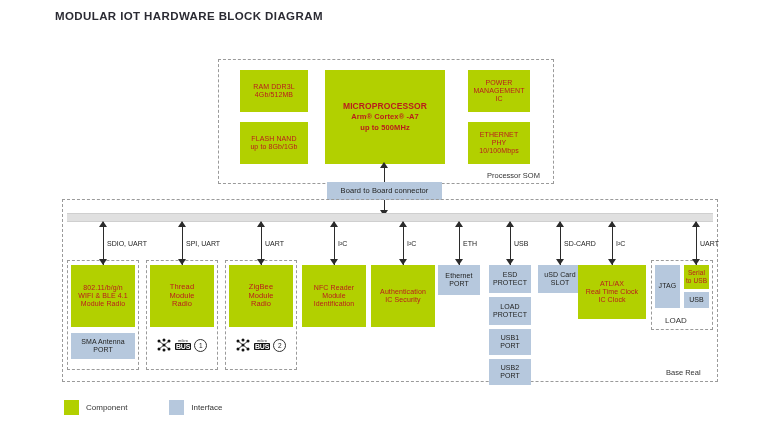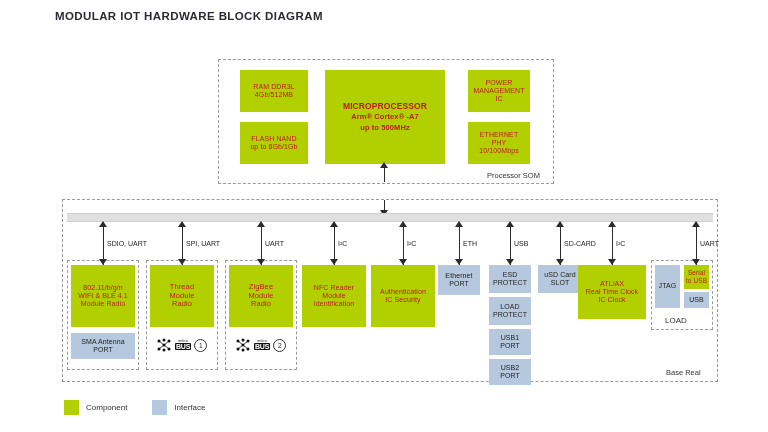--- a/index.html
+++ b/index.html
@@ -49,21 +49,21 @@
   .mbus .mtext{display:flex;flex-direction:column;align-items:center;line-height:1;}
   .mbus .mtop{font-size:3.6px;letter-spacing:.2px;color:#111;}
   .mbus .mbot{font-size:7px;font-weight:bold;letter-spacing:-.2px;color:#111;
                background:#111;color:#fff;padding:0 1px;border-radius:1px;}
   .mbus .num{
     width:11px;height:11px;border:1px solid #333;border-radius:50%;
     font-size:6.5px;display:flex;align-items:center;justify-content:center;color:#222;
   }
 
   
-  .legend{position:absolute;left:64px;top:400px;display:flex;align-items:center;gap:3px;}
+  .legend{position:absolute;left:64px;top:400px;display:flex;align-items:center;gap:20px;}
   .legend .sw{width:15px;height:15px;display:block;}
   .legend .lt{font-size:8px;color:#333;}
   .legend .grp{display:flex;align-items:center;gap:7px;margin-right:22px;}
 </style>
 </head>
 <body>
 
 <div id="stage">
 
   <div class="title">MODULAR IOT HARDWARE BLOCK DIAGRAM</div>
@@ -95,20 +95,23 @@
 
   <div class="blk green" style="left:468px;top:122px;width:62px;height:42px;font-size:7px;">
     <span style="white-space:pre-line;">ETHERNET
 PHY
 10/100Mbps</span>
   </div>
 
   <div class="vline" style="left:384px;top:164px;height:18px;"></div>
   <div class="ar ar-up" style="left:380px;top:162px;"></div>
 
+  <div class="blk blue" style="left:327px;top:182px;width:115px;height:18px;font-size:7.5px;">
+    <span>Board to Board connector</span>
+  </div>
 
   <div class="group" style="left:62px;top:199px;width:656px;height:183px;"></div>
   <div class="group-label" style="left:666px;top:368px;">Base Real</div>
 
   <div class="vline" style="left:384px;top:200px;height:13px;"></div>
   <div class="ar ar-dn" style="left:380px;top:210px;"></div>
 
   <div class="busbar" style="left:67px;top:213px;width:646px;height:7px;"></div>
 
   <div class="group" style="left:67px;top:260px;width:72px;height:110px;"></div>

